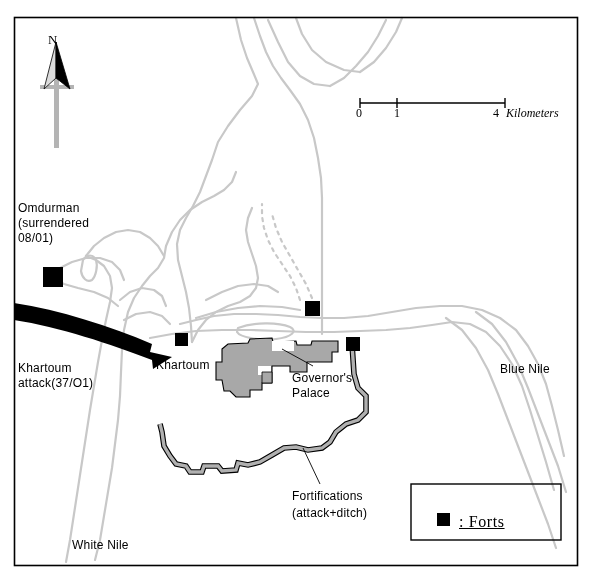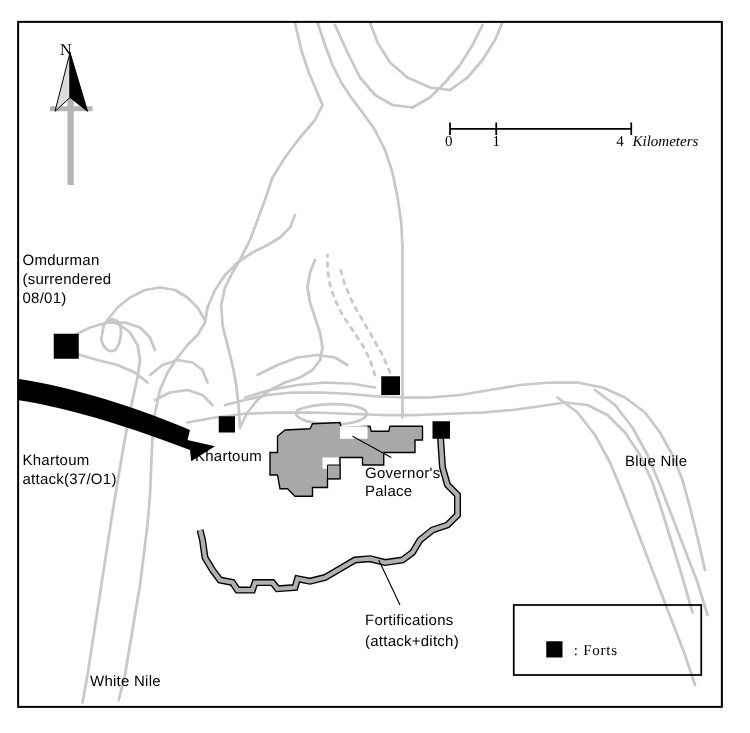--- a/index.html
+++ b/index.html
@@ -38,24 +38,25 @@
   .scale-num {
     position: absolute;
     font-family: "Liberation Serif", "DejaVu Serif", serif;
     font-size: 12px;
     color: #000000;
     white-space: pre;
   }
   .legend-text {
     position: absolute;
     font-family: "Liberation Serif", "DejaVu Serif", serif;
-    font-size: 12px;
+    font-size: 16px;
     color: #000000;
     white-space: pre;
     letter-spacing: 0.6px;
+    text-decoration: underline;
   }
   .north-letter {
     position: absolute;
     font-family: "Liberation Serif", "DejaVu Serif", serif;
     font-size: 13px;
     color: #000000;
   }
 </style>
 </head>
 <body>

